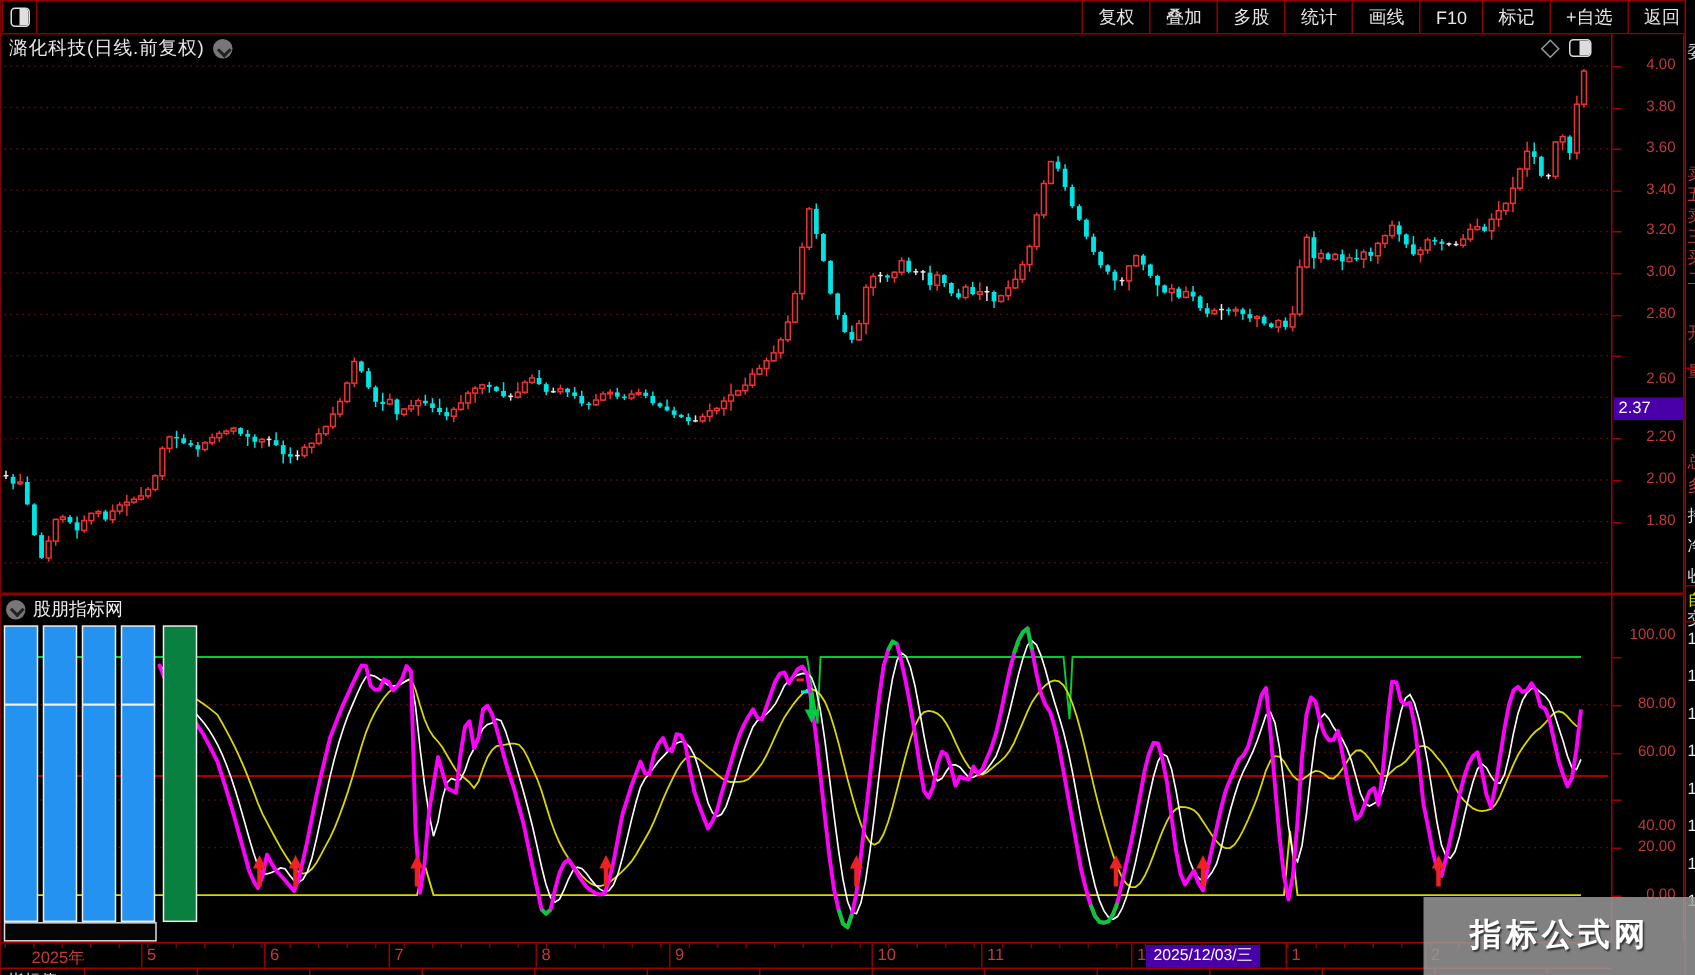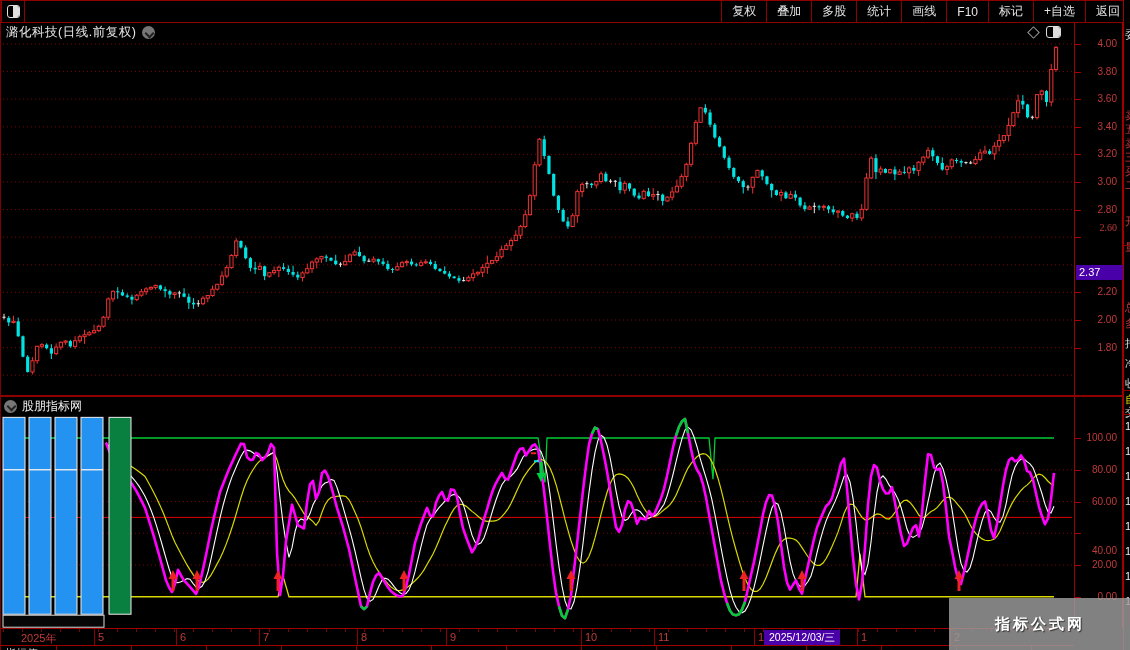--- a/index.html
+++ b/index.html
@@ -63,21 +63,21 @@
   #partial-row .pcell { position:absolute; top:0; width:1px; height:4px; background:#8f0000; }
   
   #right-strip { position:absolute; left:1122px; top:0; width:8px; height:650px; background:#000;
                  border-left:1px solid #a00000; overflow:hidden; z-index:8; }
   #right-strip span { position:absolute; left:1px; font-size:11px; white-space:nowrap; }
   #right-strip .hr { position:absolute; left:0; width:8px; height:1px; background:#8f0000; }
   
   #watermark { position:absolute; left:948px; top:598px; width:182px; height:52px;
                background:rgba(158,158,158,0.82); z-index:30; text-align:center;
                display:flex; flex-direction:column; justify-content:center; }
-  #wm1 { color:#fff; font-size:15px; font-weight:bold; letter-spacing:3px;
+  #wm1 { color:#fff; font-size:21px; font-weight:bold; letter-spacing:3px;
          text-shadow:1px 1px 1px #333; line-height:24px; }
   #wm2 { color:#fff; font-size:18px; text-shadow:1px 1px 1px #333; line-height:22px; }
 </style>
 </head>
 <body>
 
 <div id="app">
 
   <div id="toolbar">
     <div class="tb-icon">
@@ -577,21 +577,21 @@
       <div class="ax-label" style="top: 70.2px;">3.60</div>
       <div class="ax-tick" style="top: 103.8px;"></div>
       <div class="ax-label" style="top: 97.8px;">3.40</div>
       <div class="ax-tick" style="top: 131.4px;"></div>
       <div class="ax-label" style="top: 125.4px;">3.20</div>
       <div class="ax-tick" style="top: 159px;"></div>
       <div class="ax-label" style="top: 153px;">3.00</div>
       <div class="ax-tick" style="top: 186.6px;"></div>
       <div class="ax-label" style="top: 180.6px;">2.80</div>
       <div class="ax-tick" style="top: 214.2px;"></div>
-      <div class="ax-label" style="top: 199px; font-family: Liberation Serif, serif;">2.60</div>
+      <div class="ax-label" style="top: 224px;">2.60</div>
       <div class="ax-tick" style="top: 269.4px;"></div>
       <div class="ax-label" style="top: 263.4px;">2.20</div>
       <div class="ax-tick" style="top: 297px;"></div>
       <div class="ax-label" style="top: 291px;">2.00</div>
       <div class="ax-tick" style="top: 324.6px;"></div>
       <div class="ax-label" style="top: 318.6px;">1.80</div>
       <div id="cur-price" style="top: 242px;">2.37</div>
     </div>
 
   <div class="hline" style="top:395px;width:1130px;height:2px;"></div>
@@ -635,21 +635,21 @@
       <polygon points="743,172 738.5,181 741.5,181 741.5,193 744.5,193 744.5,181 747.5,181" fill="#ee2222"></polygon>
       <polygon points="801,172 796.5,181 799.5,181 799.5,193 802.5,193 802.5,181 805.5,181" fill="#ee2222"></polygon>
       <polygon points="958,172 953.5,181 956.5,181 956.5,193 959.5,193 959.5,181 962.5,181" fill="#ee2222"></polygon>
       <polygon points="540,84 535.5,75 538.5,75 538.5,64 541.5,64 541.5,75 544.5,75" fill="#00cc44"></polygon>
       <rect x="530" y="54.2875" width="5" height="2" fill="#ee2222"></rect>
       <rect x="533" y="62.224999999999994" width="5" height="2" fill="#00e4e4"></rect>
     </svg>
 
   <div id="ind-axis" class="axis-col">
       <div class="ax-tick" style="top: 41px;"></div>
-      <div class="ax-label" style="top: 35px;">100.00</div>
+      <div class="ax-label" style="top: 21px;">100.00</div>
       <div class="ax-tick" style="top: 72.75px;"></div>
       <div class="ax-label" style="top: 66.75px;">80.00</div>
       <div class="ax-tick" style="top: 104.5px;"></div>
       <div class="ax-label" style="top: 98.5px;">60.00</div>
       <div class="ax-tick" style="top: 136.25px;"></div>
       <div class="ax-label" style="top: 130.25px; margin-top: 18px;">40.00</div>
       <div class="ax-tick" style="top: 168px;"></div>
       <div class="ax-label" style="top: 162px;">20.00</div>
       <div class="ax-tick" style="top: 199.75px;"></div>
       <div class="ax-label" style="top: 193.75px;">0.00</div>

